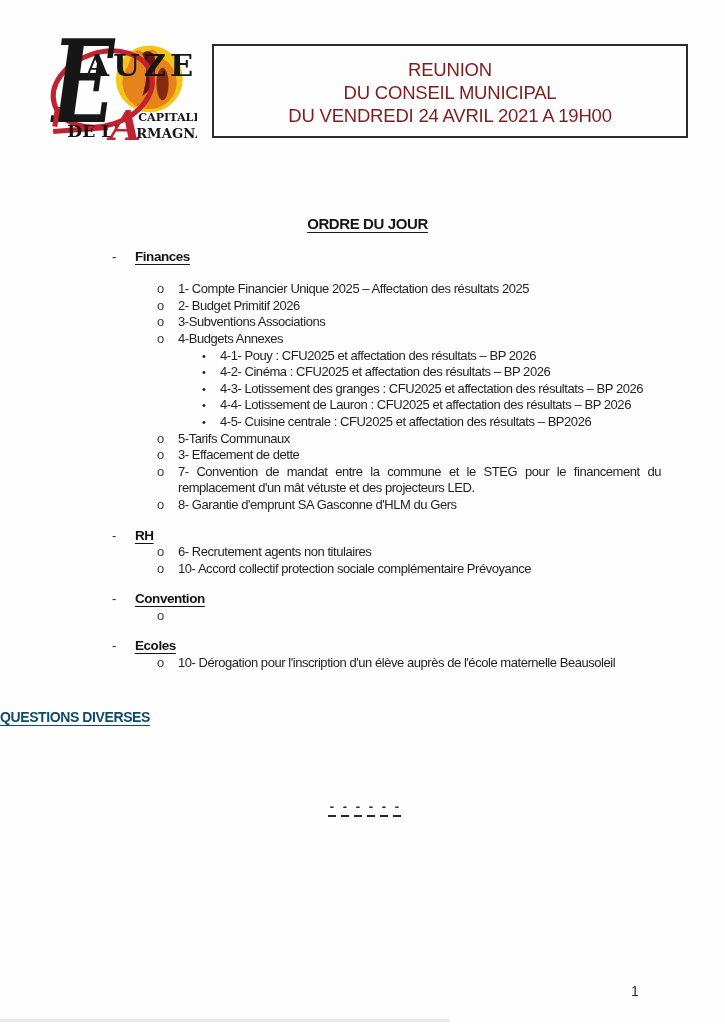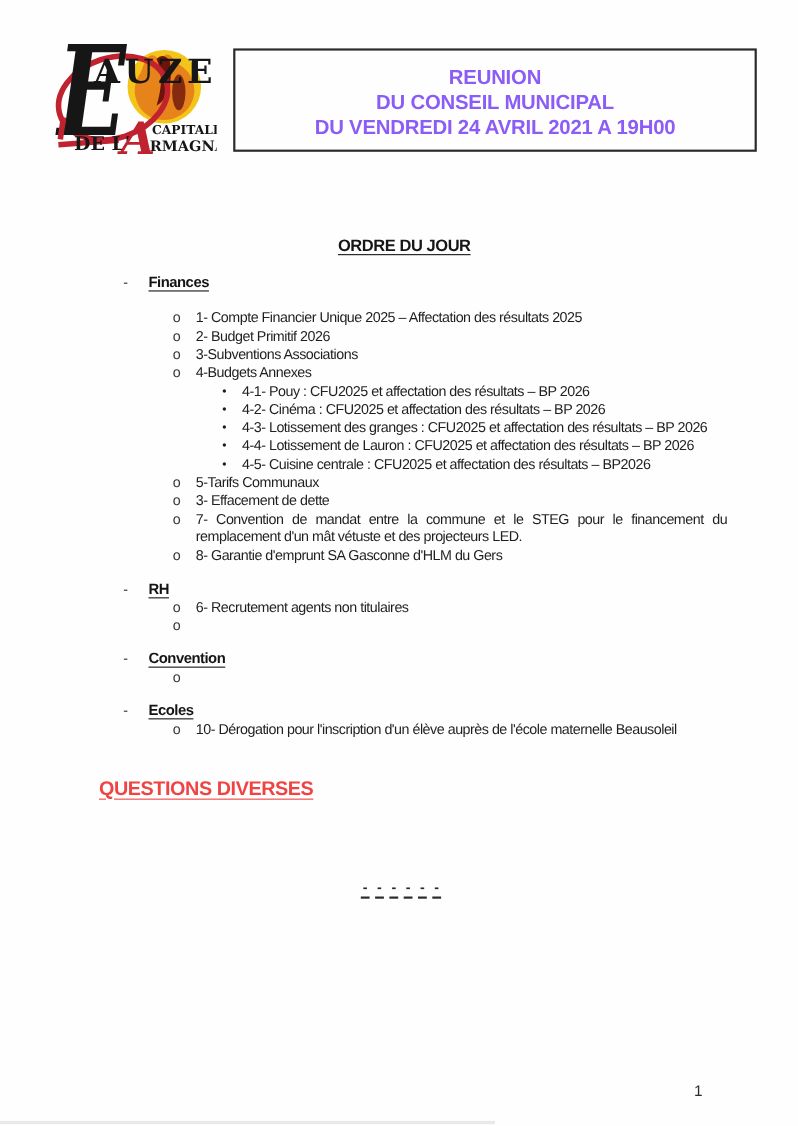--- a/index.html
+++ b/index.html
@@ -13,21 +13,21 @@
 
   
   .logo-wrap{position:absolute;left:45px;top:30px;width:152px;height:116px;}
   .title-box{
     position:absolute;left:212px;top:44px;width:476px;height:94px;
     border:2px solid #2b2b2b;box-sizing:border-box;
     display:flex;flex-direction:column;justify-content:center;align-items:center;
     padding-top:2px;
   }
   .title-line{
-    font-size:18.5px;font-weight:bold;line-height:23px;color:#8b5cf6;
+    font-size:18.5px;font-weight:normal;line-height:23px;color:#7f1d1d;
     letter-spacing:-0.2px;text-align:center;white-space:nowrap;
   }
 
   
   .doc{position:absolute;left:0;top:216px;width:725px;font-size:13px;line-height:16.6px;letter-spacing:-0.45px;color:#1f1f1f;}
   .ordre{
     text-align:center;font-size:15px;font-weight:bold;letter-spacing:-0.4px;
     text-decoration:underline;text-underline-offset:3px;color:#161616;
     transform:translateX(5px);
   }
@@ -43,22 +43,22 @@
   .items.tight{margin-top:0;}
   .item{display:flex;}
   .bullet1{width:21px;flex:0 0 21px;padding-left:0;color:#3a3a3a;text-align:left;padding-left:0;}
   .item .bullet1{margin-left:157px;}
   .itext{flex:1;white-space:nowrap;}
   .itext.wrap{white-space:normal;}
   .jline{display:block;text-align:justify;text-align-last:justify;white-space:normal;}
   .subitem{display:flex;}
   .subitem .bullet2{margin-left:202px;width:18px;flex:0 0 18px;color:#1d1d1d;font-size:11px;line-height:16.6px;}
   .questions{
-    margin-top:37px;margin-left:90px;
-    font-weight:bold;font-size:18px;letter-spacing:-0.4px;color:#ef4444;
+    margin-top:37px;
+    font-weight:bold;font-size:14px;letter-spacing:-0.4px;color:#0c4a6e;
     text-decoration:underline;text-underline-offset:3px;
   }
 
   
   .separator{position:absolute;left:328px;top:802px;display:flex;gap:5px;}
   .sep-seg{
     display:inline-block;width:8px;text-align:center;
     font-weight:bold;font-size:13px;color:#2a2a2a;line-height:10px;
     border-bottom:2px solid #2a2a2a;padding-bottom:3px;
   }
@@ -177,20 +177,21 @@
         <span class="section-dash">-</span>
         <span class="section-title">RH</span>
       </div>
       <div class="items tight">
         <div class="item">
           <span class="bullet1">o</span>
           <div class="itext">6- Recrutement agents non titulaires</div>
         </div>
         <div class="item">
           <span class="bullet1">o</span>
+          <div class="itext">10- Accord collectif protection sociale complémentaire Prévoyance</div>
         </div>
       </div>
     </div>
 
     <div class="section">
       <div class="section-head">
         <span class="section-dash">-</span>
         <span class="section-title">Convention</span>
       </div>
       <div class="items tight">

